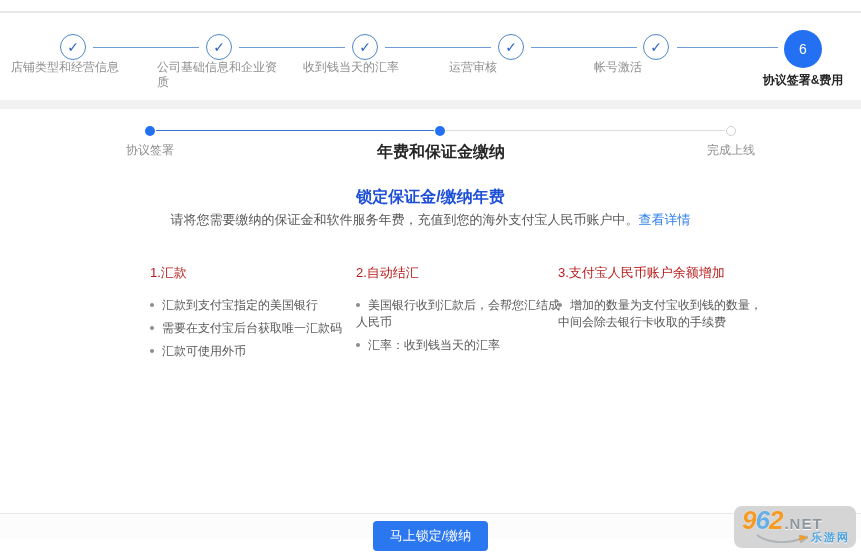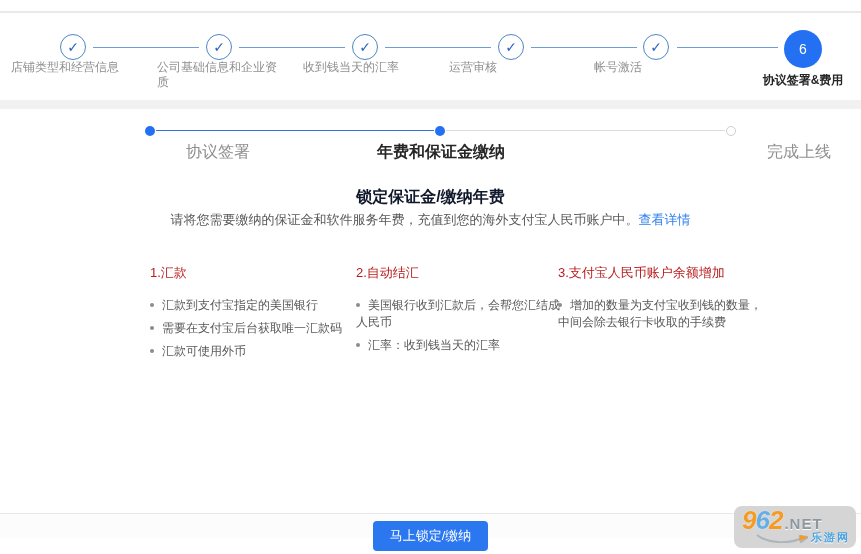--- a/index.html
+++ b/index.html
@@ -32,28 +32,28 @@
   .step-label-current { position:absolute; top:72px; left:741px; width:124px; text-align:center;
     font-size:12px; color:#262626; font-weight:bold; }
 
   
   .sub-line-blue { position:absolute; left:156px; top:130px; width:278px; height:1px; background:#3672d4; }
   .sub-line-gray { position:absolute; left:446px; top:130px; width:279px; height:1px; background:#dcdcdc; }
   .sub-dot { position:absolute; top:126px; width:10px; height:10px; border-radius:50%; background:#2470f2; }
   .sd1 { left:145px; } .sd2 { left:435px; }
   .sub-dot-pending { position:absolute; top:126px; left:726px; width:10px; height:10px; border-radius:50%;
     background:#fff; border:1px solid #cfcfcf; }
-  .sub-label { position:absolute; top:142px; width:200px; text-align:right; font-size:16px; color:#8f8f8f; }
+  .sub-label { position:absolute; top:142px; width:200px; text-align:center; font-size:12px; color:#8f8f8f; }
   .sbl1 { left:50px; } .sbl3 { left:631px; }
   .sub-label-current { position:absolute; top:142px; left:341px; width:200px; text-align:center;
     font-size:16px; color:#262626; font-weight:bold; }
 
   
   .page-title { position:absolute; top:187px; left:0; width:861px; text-align:center;
-    font-size:16px; font-weight:bold; color:#0f172a; }
+    font-size:16px; font-weight:bold; color:#1d4ed8; }
   .page-subtitle { position:absolute; top:211px; left:0; width:861px; text-align:center;
     font-size:13px; color:#595959; }
   .detail-link { color:#2f80ed; text-decoration:none; cursor:pointer; }
 
   .col { position:absolute; top:264px; }
   .col1 { left:150px; width:200px; }
   .col2 { left:356px; width:208px; }
   .col3 { left:558px; width:214px; }
   .col-heading { font-size:13px; color:#b91c1c; margin-bottom:15px; }
   .bullet { font-size:12px; color:#595959; line-height:17px; margin-bottom:6px; }

